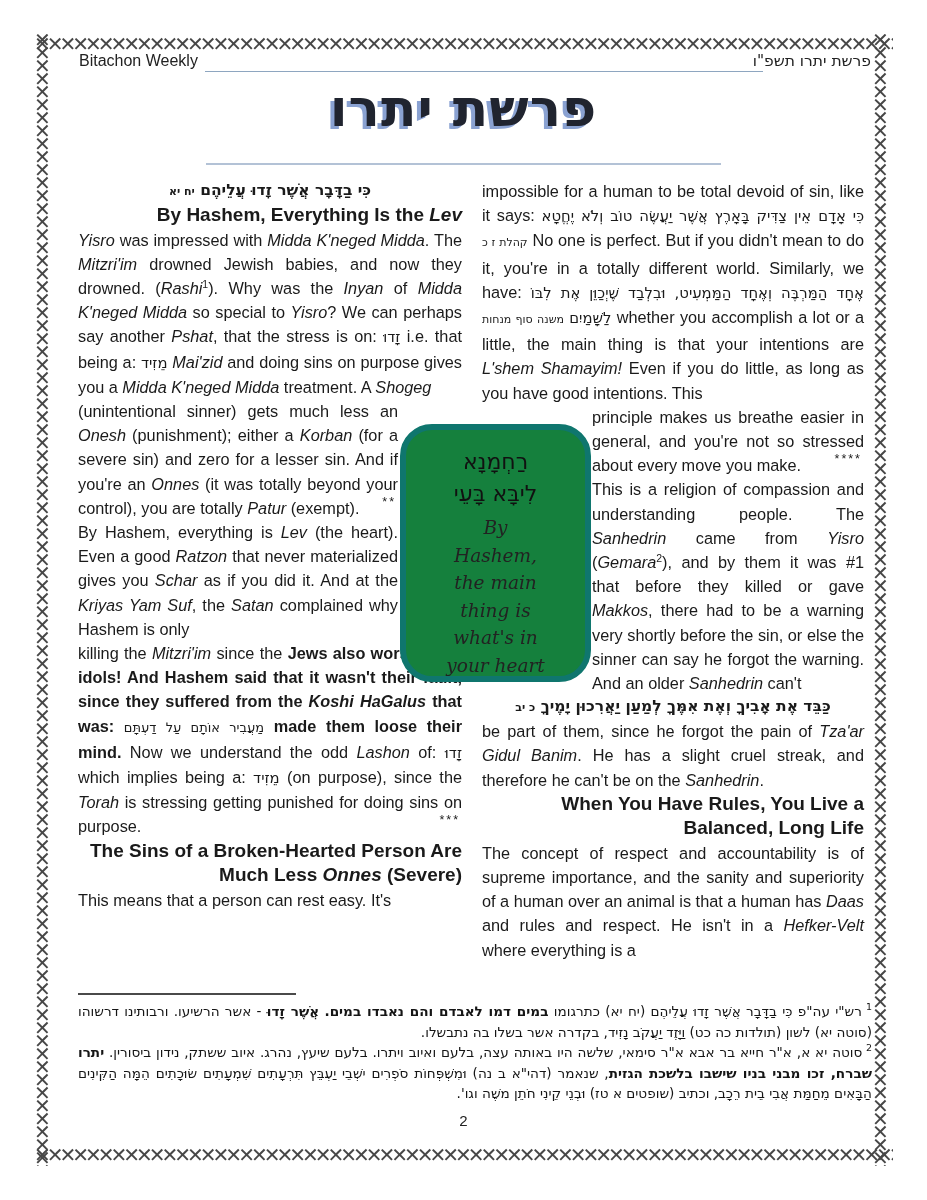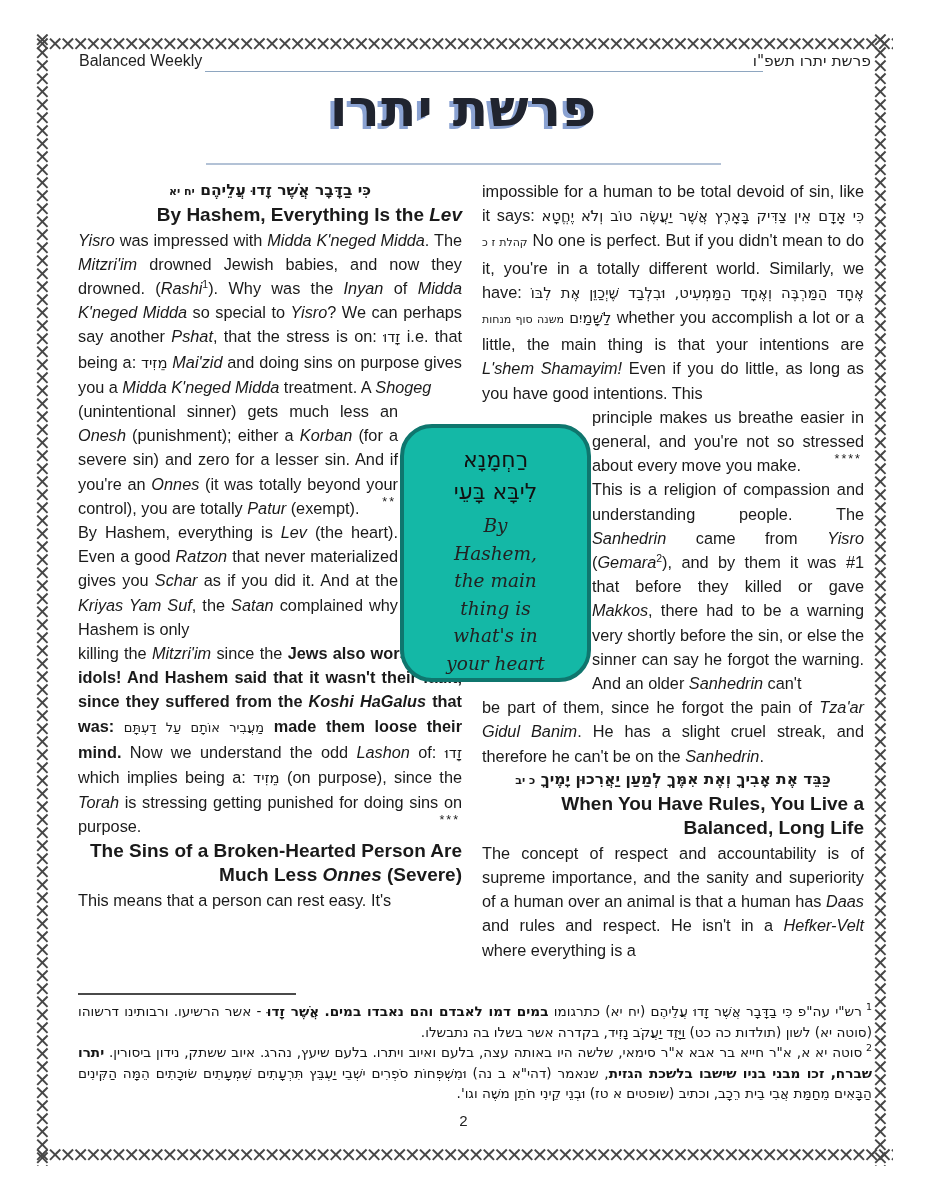--- a/index.html
+++ b/index.html
@@ -43,21 +43,21 @@
   .sg-bi { font-weight:bold; font-style:italic; }
   .sg-he { font-family:"DejaVu Sans",sans-serif; font-size:14.8px; }
   .sg-heb { font-family:"DejaVu Sans",sans-serif; font-size:13px; font-weight:normal; }
   .sg-hes { font-family:"DejaVu Sans",sans-serif; font-size:11px; }
   .sg-sup { vertical-align:super; font-size:10.5px; line-height:0; }
   .sg-ref { font-size:11px; font-weight:bold; }
   .stars { position:absolute; right:2px; bottom:6px; font-size:12.5px; letter-spacing:2px; }
 
   .callout {
     position:absolute; left:400px; top:424px; width:191px; height:258px;
-    background:#14b8a6; border:4px solid #0f766e; border-radius:32px;
+    background:#15803d; border:6px solid #0f766e; border-radius:32px;
     text-align:center; padding-top:16px; z-index:3;
   }
   .callout-he { font-family:"DejaVu Sans",sans-serif; font-size:22px; line-height:32px; color:#111; direction:rtl; }
   .callout-script { margin-top:4px; font-family:"DejaVu Serif",serif; font-style:italic; font-size:18.5px; line-height:27.5px; color:#222; padding:0 36px; }
 
   .footnotes { position:absolute; left:78px; top:993px; width:794px; }
   .fn-rule { width:218px; border-top:2px solid #4a4a4a; margin-bottom:6px; }
   .footnote { direction:rtl; text-align:justify; font-family:"DejaVu Sans",sans-serif; font-size:13.6px; line-height:20.5px; color:#151515; }
   .footnote .sg-b { font-weight:bold; }
   .footnote .sg-sup { vertical-align:super; font-size:9.5px; direction:ltr; }
@@ -66,21 +66,21 @@
 </style>
 </head>
 <body>
 
 <div class="page">
   <div class="frame frame-h frame-top">✕✕✕✕✕✕✕✕✕✕✕✕✕✕✕✕✕✕✕✕✕✕✕✕✕✕✕✕✕✕✕✕✕✕✕✕✕✕✕✕✕✕✕✕✕✕✕✕✕✕✕✕✕✕✕✕✕✕✕✕✕✕✕✕✕✕✕✕✕✕✕✕✕✕✕✕✕✕✕✕✕✕✕✕✕✕✕✕✕✕✕✕✕✕✕✕✕✕✕✕✕✕✕✕✕✕✕✕✕✕✕✕✕✕✕✕✕✕✕✕</div>
   <div class="frame frame-h frame-bottom">✕✕✕✕✕✕✕✕✕✕✕✕✕✕✕✕✕✕✕✕✕✕✕✕✕✕✕✕✕✕✕✕✕✕✕✕✕✕✕✕✕✕✕✕✕✕✕✕✕✕✕✕✕✕✕✕✕✕✕✕✕✕✕✕✕✕✕✕✕✕✕✕✕✕✕✕✕✕✕✕✕✕✕✕✕✕✕✕✕✕✕✕✕✕✕✕✕✕✕✕✕✕✕✕✕✕✕✕✕✕✕✕✕✕✕✕✕✕✕✕</div>
   <div class="frame frame-v frame-left">✕✕✕✕✕✕✕✕✕✕✕✕✕✕✕✕✕✕✕✕✕✕✕✕✕✕✕✕✕✕✕✕✕✕✕✕✕✕✕✕✕✕✕✕✕✕✕✕✕✕✕✕✕✕✕✕✕✕✕✕✕✕✕✕✕✕✕✕✕✕✕✕✕✕✕✕✕✕✕✕✕✕✕✕✕✕✕✕✕✕✕✕✕✕✕</div>
   <div class="frame frame-v frame-right">✕✕✕✕✕✕✕✕✕✕✕✕✕✕✕✕✕✕✕✕✕✕✕✕✕✕✕✕✕✕✕✕✕✕✕✕✕✕✕✕✕✕✕✕✕✕✕✕✕✕✕✕✕✕✕✕✕✕✕✕✕✕✕✕✕✕✕✕✕✕✕✕✕✕✕✕✕✕✕✕✕✕✕✕✕✕✕✕✕✕✕✕✕✕✕</div>
 
-  <div class="hdr-left">Balanced Weekly</div>
+  <div class="hdr-left">Bitachon Weekly</div>
   <div class="hdr-rule"></div>
   <div class="hdr-right">פרשת יתרו תשפ"ו</div>
 
   <div class="title">פרשת יתרו</div>
   <div class="title-rule"></div>
 
   <div class="cols">
     <div class="col">
         <div class="blk hdr-he"><span>כִּי בַדָּבָר אֲשֶׁר זָדוּ עֲלֵיהֶם </span><span class="sg-ref">יח יא</span></div>
         <div class="blk hdr-en"><span>By Hashem, Everything Is the </span><span class="sg-bi">Lev</span></div>
@@ -88,22 +88,22 @@
         <div class="blk  narrow-right"><span>(unintentional sinner) gets much less an </span><span class="sg-i">Onesh</span><span> (punishment); either a </span><span class="sg-i">Korban</span><span> (for a severe sin) and zero for a lesser sin. And if you're an </span><span class="sg-i">Onnes</span><span> (it was totally beyond your control), you are totally </span><span class="sg-i">Patur</span><span> (exempt).</span><span class="stars">**</span></div>
         <div class="blk  narrow-right"><span>By Hashem, everything is </span><span class="sg-i">Lev</span><span> (the heart). Even a good </span><span class="sg-i">Ratzon</span><span> that never materialized gives you </span><span class="sg-i">Schar</span><span> as if you did it. And at the </span><span class="sg-i">Kriyas Yam Suf</span><span>, the </span><span class="sg-i">Satan</span><span> complained why Hashem is only</span></div>
         <div class="blk"><span>killing the </span><span class="sg-i">Mitzri'im</span><span> since the </span><span class="sg-b">Jews also worshipped idols! And Hashem said that it wasn't their fault, since they suffered from the </span><span class="sg-bi">Koshi HaGalus</span><span class="sg-b"> that was: </span><span class="sg-heb">מַעֲבִיר אוֹתָם עַל דַעְתָּם</span><span class="sg-b"> made them loose their mind.</span><span> Now we understand the odd </span><span class="sg-i">Lashon</span><span> of: </span><span class="sg-he">זָדוּ</span><span> which implies being a: </span><span class="sg-he">מֵזִיד</span><span> (on purpose), since the </span><span class="sg-i">Torah</span><span> is stressing getting punished for doing sins on purpose.</span><span class="stars">***</span></div>
         <div class="blk hdr-en"><span>The Sins of a Broken-Hearted Person Are Much Less </span><span class="sg-bi">Onnes</span><span> (Severe)</span></div>
         <div class="blk"><span>This means that a person can rest easy. It's</span></div>
       </div>
     <div class="col col-right">
         <div class="blk"><span>impossible for a human to be total devoid of sin, like it says: </span><span class="sg-he">כִּי אָדָם אֵין צַדִּיק בָּאָרֶץ אֲשֶׁר יַעֲשֶׂה טוֹב וְלֹא יֶחֱטָא</span><span> </span><span class="sg-hes">קהלת ז כ</span><span> No one is perfect. But if you didn't mean to do it, you're in a totally different world. Similarly, we have: </span><span class="sg-he">אֶחָד הַמַּרְבֶּה וְאֶחָד הַמַּמְעִיט, וּבִלְבַד שֶׁיְכַוֵּן אֶת לִבּוֹ לַשָּׁמַיִם</span><span> </span><span class="sg-hes">משנה סוף מנחות</span><span> whether you accomplish a lot or a little, the main thing is that your intentions are </span><span class="sg-i">L'shem Shamayim!</span><span> Even if you do little, as long as you have good intentions. This</span></div>
         <div class="blk  narrow-left"><span>principle makes us breathe easier in general, and you're not so stressed about every move you make.</span><span class="stars">****</span></div>
         <div class="blk  narrow-left"><span>This is a religion of compassion and understanding people. The </span><span class="sg-i">Sanhedrin</span><span> came from </span><span class="sg-i">Yisro</span><span> (</span><span class="sg-i">Gemara</span><span class="sg-sup">2</span><span>), and by them it was #1 that before they killed or gave </span><span class="sg-i">Makkos</span><span>, there had to be a warning very shortly before the sin, or else the sinner can say he forgot the warning. And an older </span><span class="sg-i">Sanhedrin</span><span> can't</span></div>
+        <div class="blk hdr-he"><span>כַּבֵּד אֶת אָבִיךָ וְאֶת אִמֶּךָ לְמַעַן יַאֲרִכוּן יָמֶיךָ </span><span class="sg-ref">כ יב</span></div>
         <div class="blk"><span>be part of them, since he forgot the pain of </span><span class="sg-i">Tza'ar Gidul Banim</span><span>. He has a slight cruel streak, and therefore he can't be on the </span><span class="sg-i">Sanhedrin</span><span>.</span></div>
-        <div class="blk hdr-he"><span>כַּבֵּד אֶת אָבִיךָ וְאֶת אִמֶּךָ לְמַעַן יַאֲרִכוּן יָמֶיךָ </span><span class="sg-ref">כ יב</span></div>
         <div class="blk hdr-en"><span>When You Have Rules, You Live a Balanced, Long Life</span></div>
         <div class="blk"><span>The concept of respect and accountability is of supreme importance, and the sanity and superiority of a human over an animal is that a human has </span><span class="sg-i">Daas</span><span> and rules and respect. He isn't in a </span><span class="sg-i">Hefker-Velt</span><span> where everything is a</span></div>
       </div>
   </div>
 
   <div class="callout">
     <div class="callout-he">רַחְמָנָא</div>
     <div class="callout-he">לִיבָּא בָּעֵי</div>
     <div class="callout-script">By Hashem, the main thing is what's in your heart</div>
   </div>

